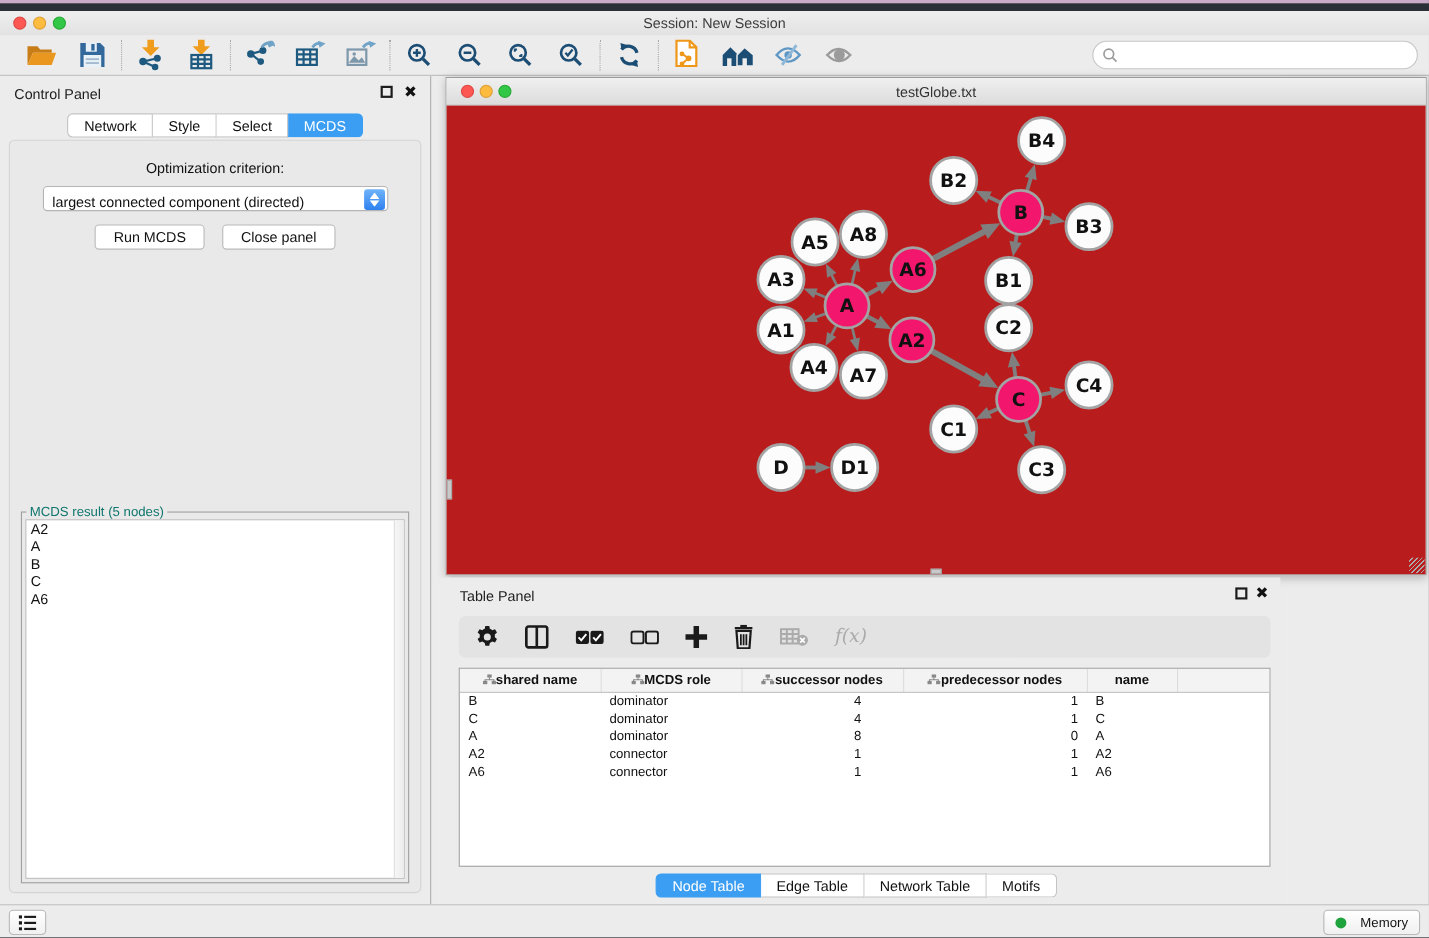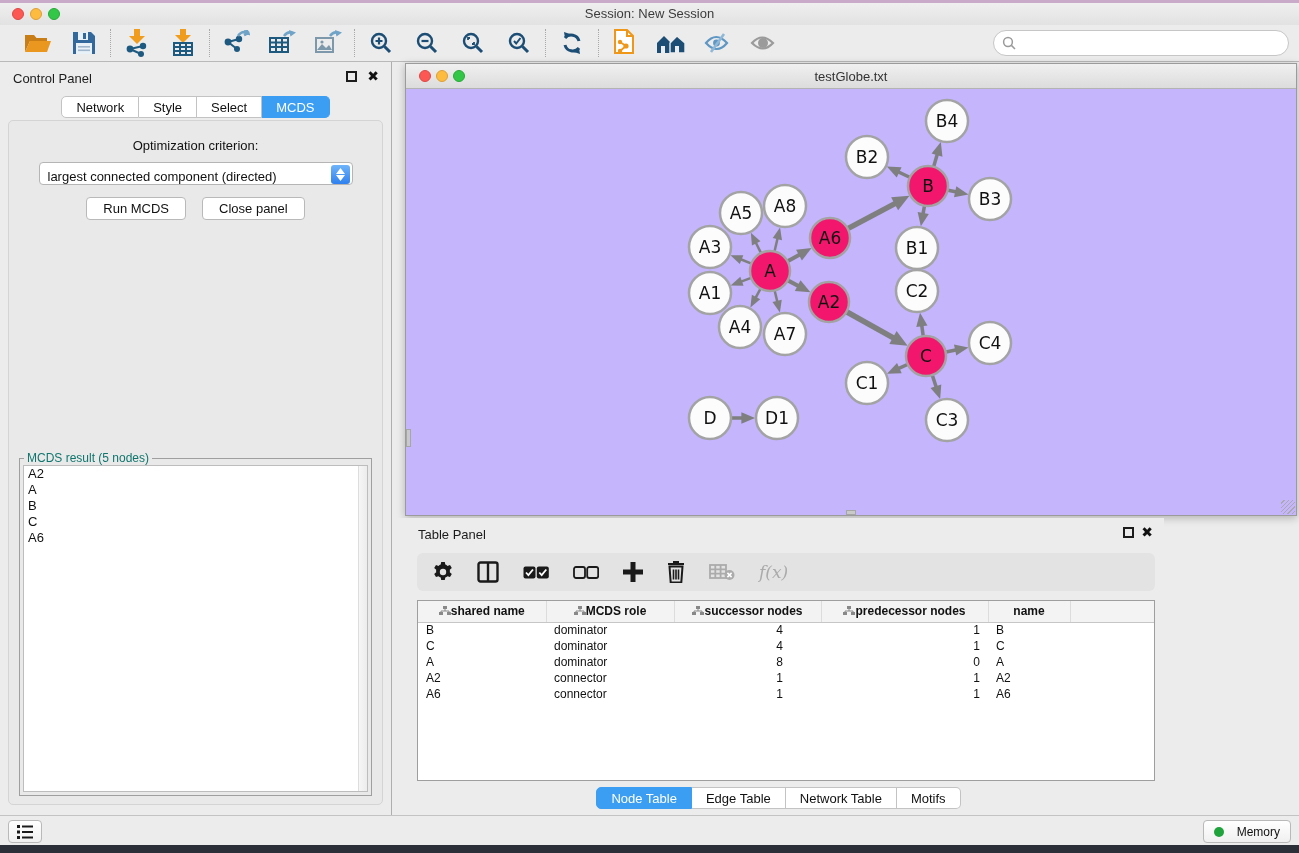--- a/index.html
+++ b/index.html
@@ -1,20 +1,20 @@
 <!DOCTYPE html>
 <html><head>
 <meta charset="utf-8">
 <style>
   * { margin:0; padding:0; box-sizing:border-box; }
   html,body { width:1299px; height:853px; overflow:hidden;
     font-family:"Liberation Sans","DejaVu Sans",sans-serif; background:#2b3038; }
   .desktop-top { position:absolute; left:0; top:0; width:1299px; height:3px;
     background:#c9aac9; }
-  .app { position:absolute; left:0; top:3px; width:1299px; height:842px;
+  .app { position:absolute; left:0; top:10px; width:1299px; height:842px;
     background:#ececec; }
   
   .titlebar { position:relative; height:22px; background:linear-gradient(#efefef,#e2e2e2); }
   .traffic { position:absolute; top:5px; width:12px; height:12px; border-radius:50%; }
   .t-red   { left:12px;  background:#fc5753; border:1px solid #df4744; }
   .t-yellow{ left:30px;  background:#fdbc40; border:1px solid #de9f34; }
   .t-green { left:48px;  background:#33c748; border:1px solid #27aa35; }
   .win-title { text-align:center; font-size:13px; color:#3c3c3c; line-height:22px; }
   .toolbar { position:relative; height:37px; background:#ececec;
     border-bottom:1px solid #b9b9b9; display:flex; align-items:center; padding-left:12px; }
@@ -66,21 +66,21 @@
     background:linear-gradient(90deg,#f6f6f6,#ececec); border-left:1px solid #ddd; }
   .result-item { font-size:13px; line-height:16px; padding-left:4px; color:#111; }
   
   .netwin { position:absolute; left:405px; top:1px; width:892px; height:453px;
     background:#fff; border:1px solid #9b9b9b; box-shadow:0 2px 8px rgba(0,0,0,.25); }
   .net-titlebar { position:relative; height:25px; background:linear-gradient(#f0f0f0,#dcdcdc);
     border-bottom:1px solid #b3b3b3; }
   .net-titlebar .traffic { top:6px; }
   .nt-red { left:13px; } .nt-yellow { left:30px; } .nt-green { left:47px; }
   .net-title { text-align:center; font-size:13px; color:#333; line-height:25px; }
-  .canvas { position:absolute; left:0; top:25px; right:0; bottom:0; background:#c4b5fd; overflow:hidden; }
+  .canvas { position:absolute; left:0; top:25px; right:0; bottom:0; background:#b91c1c; overflow:hidden;font-weight:bold; }
   .canvas svg { position:absolute; left:0; top:0; }
   .vscroll-stub { position:absolute; left:0; top:340px; width:5px; height:18px;
     background:#c9c9c9; border:1px solid #a6a6a6; }
   .hscroll-stub { position:absolute; left:440px; bottom:0; width:10px; height:5px;
     background:#c9c9c9; border:1px solid #a6a6a6; }
   .resize-grip { position:absolute; right:1px; bottom:1px; width:14px; height:14px;
     background:repeating-linear-gradient(135deg,transparent,transparent 2px,#aaa 2px,#aaa 3px); }
   
   .tpanel { position:absolute; left:393px; top:456px; right:0; bottom:0; background:#ececec; }
   .tp-float { right:30px; } .tp-close { right:11px; }

